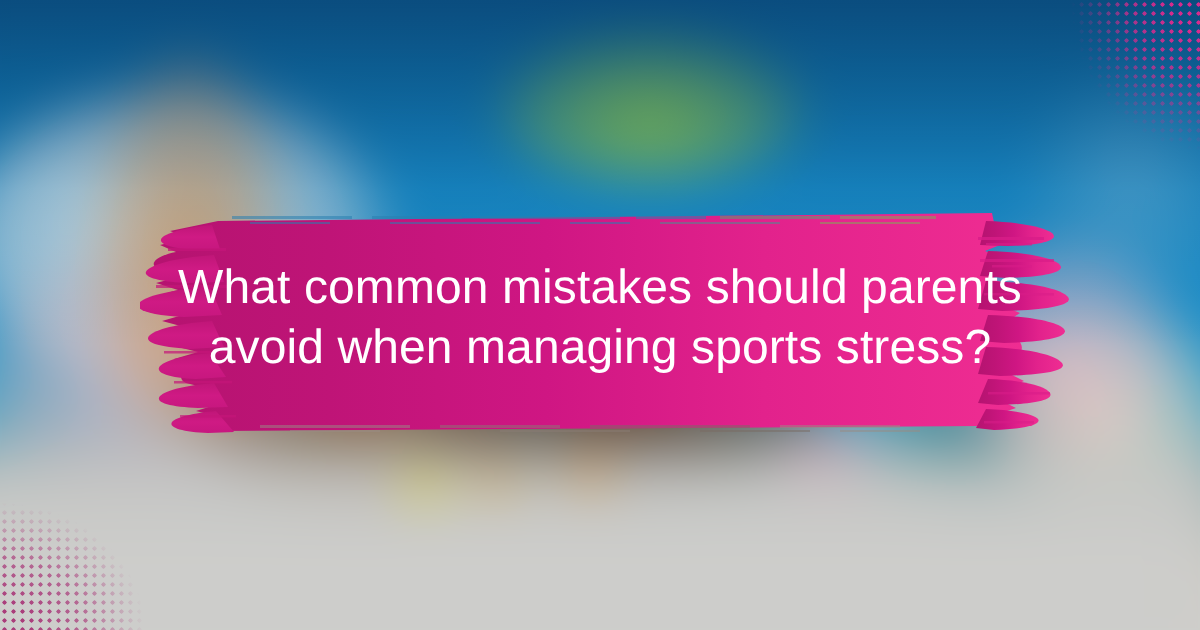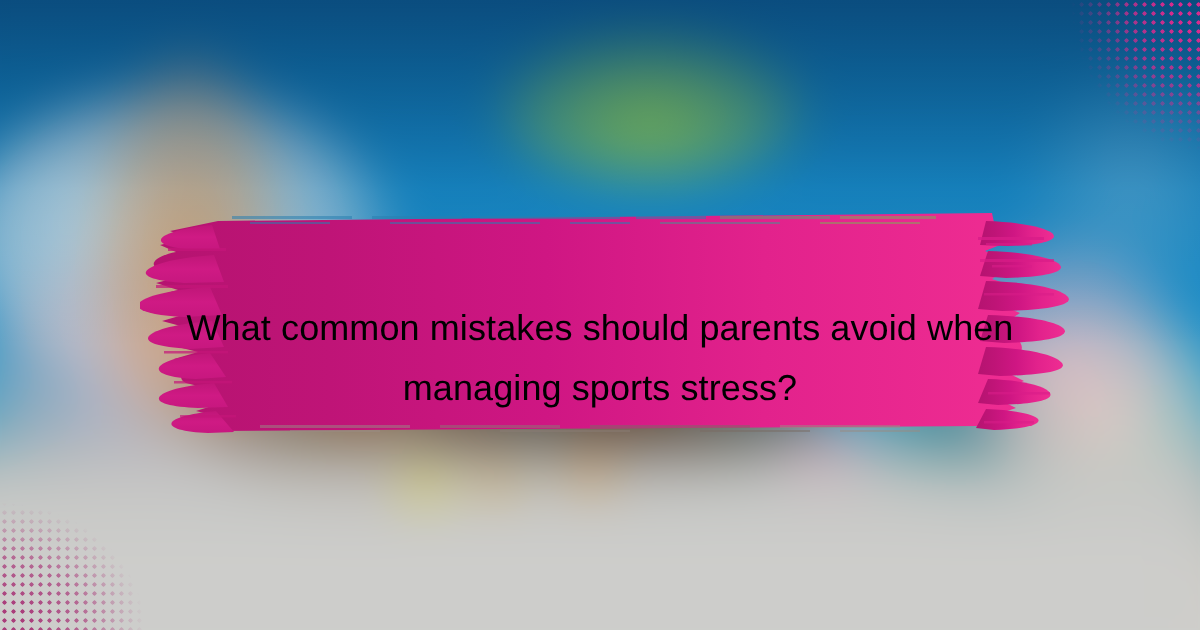--- a/index.html
+++ b/index.html
@@ -173,29 +173,28 @@
     height: 100%;
   }
 
   
   .headline {
     position: absolute;
     left: 150px;
     top: 258px;
     width: 900px;
     text-align: center;
-    color: #000000;
+    color: #ffffff;
     font-family: "Liberation Sans", sans-serif;
-    font-size: 36px;
+    font-size: 48px;
     font-weight: 400;
     line-height: 60px;
     letter-spacing: .1px;
     white-space: pre-line;
     text-rendering: geometricPrecision;
-    margin-top: 40px;
   }
 </style>
 </head>
 <body>
 
 <div id="card">
 
   <div class="bg-photo">
     <div class="bg-base"></div>
     <div class="blob blob-white-left"></div>

